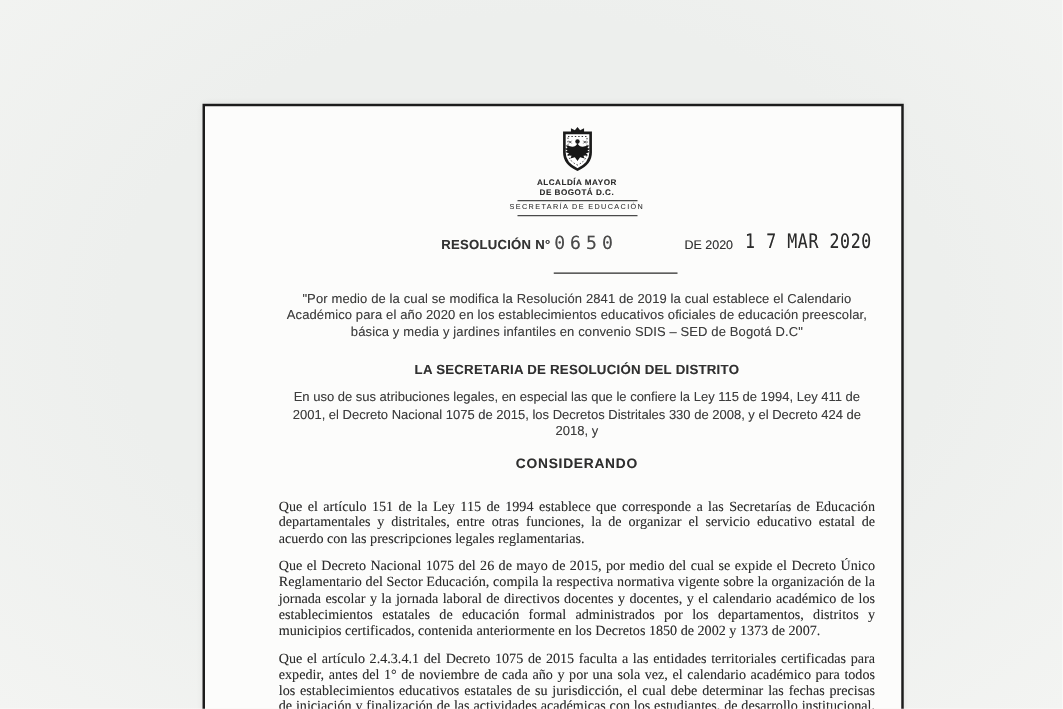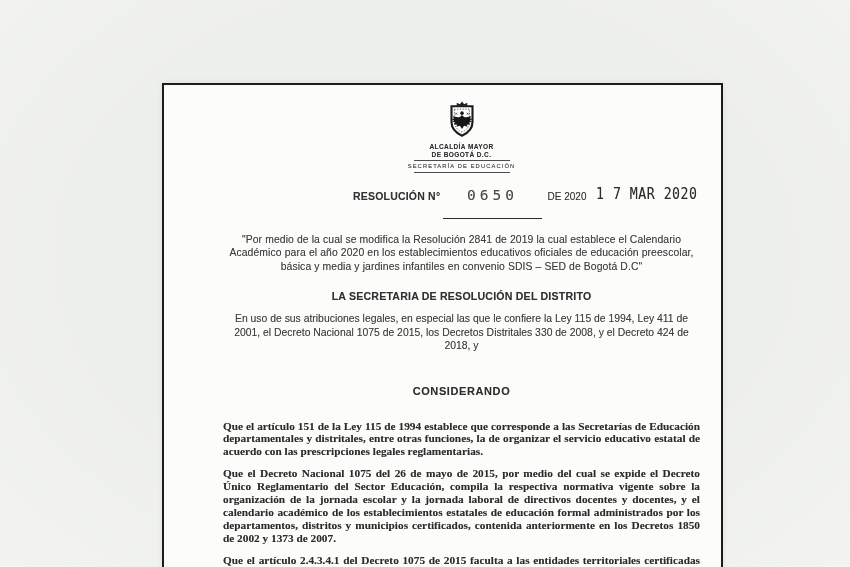--- a/index.html
+++ b/index.html
@@ -44,21 +44,21 @@
   .res-row {
     margin: 13px 0 0 130px;
     display: flex;
     align-items: baseline;
     white-space: nowrap;
   }
   .res-label { font-size: 10.5px; font-weight: bold; color: #333; letter-spacing: 0.2px; }
   .res-number-wrap {
     display: inline-block;
     width: 104px;
-    text-align: center;
+    text-align: left;
     border-bottom: 1.5px solid #2a2a2a;
     margin: 0 6px 0 3px;
     padding-bottom: 14px;
   }
   .res-number {
     font-family: "DejaVu Sans Mono", monospace;
     font-size: 14.5px;
     letter-spacing: 4px;
     color: #4a4a4a;
   }
@@ -91,36 +91,35 @@
     letter-spacing: 0.2px;
   }
   .legal {
     margin: 10px 0 0 0;
     font-size: 10.4px;
     line-height: 13.5px;
     text-align: center;
     color: #3d3d3d;
   }
   .considering {
-    margin: 32px 0 0 0;
+    margin: 12px 0 0 0;
     font-size: 11px;
     font-weight: bold;
     text-align: center;
     color: #2e2e2e;
     letter-spacing: 0.6px;
   }
   
   .body-par {
     font-family: "Liberation Serif", serif;
     font-size: 11.3px;
     line-height: 12.9px;
     text-align: justify;
     color: #2c2c2c;
     margin: 9px 0 0 0;
-    font-weight: bold;
   }
   .body-par.first { margin-top: 23px; }
   
   .paper * { text-shadow: 0 0 0.35px rgba(40,40,40,0.35); }
 </style>
 </head>
 <body>
 
 <div class="canvas">
   <div class="paper">

